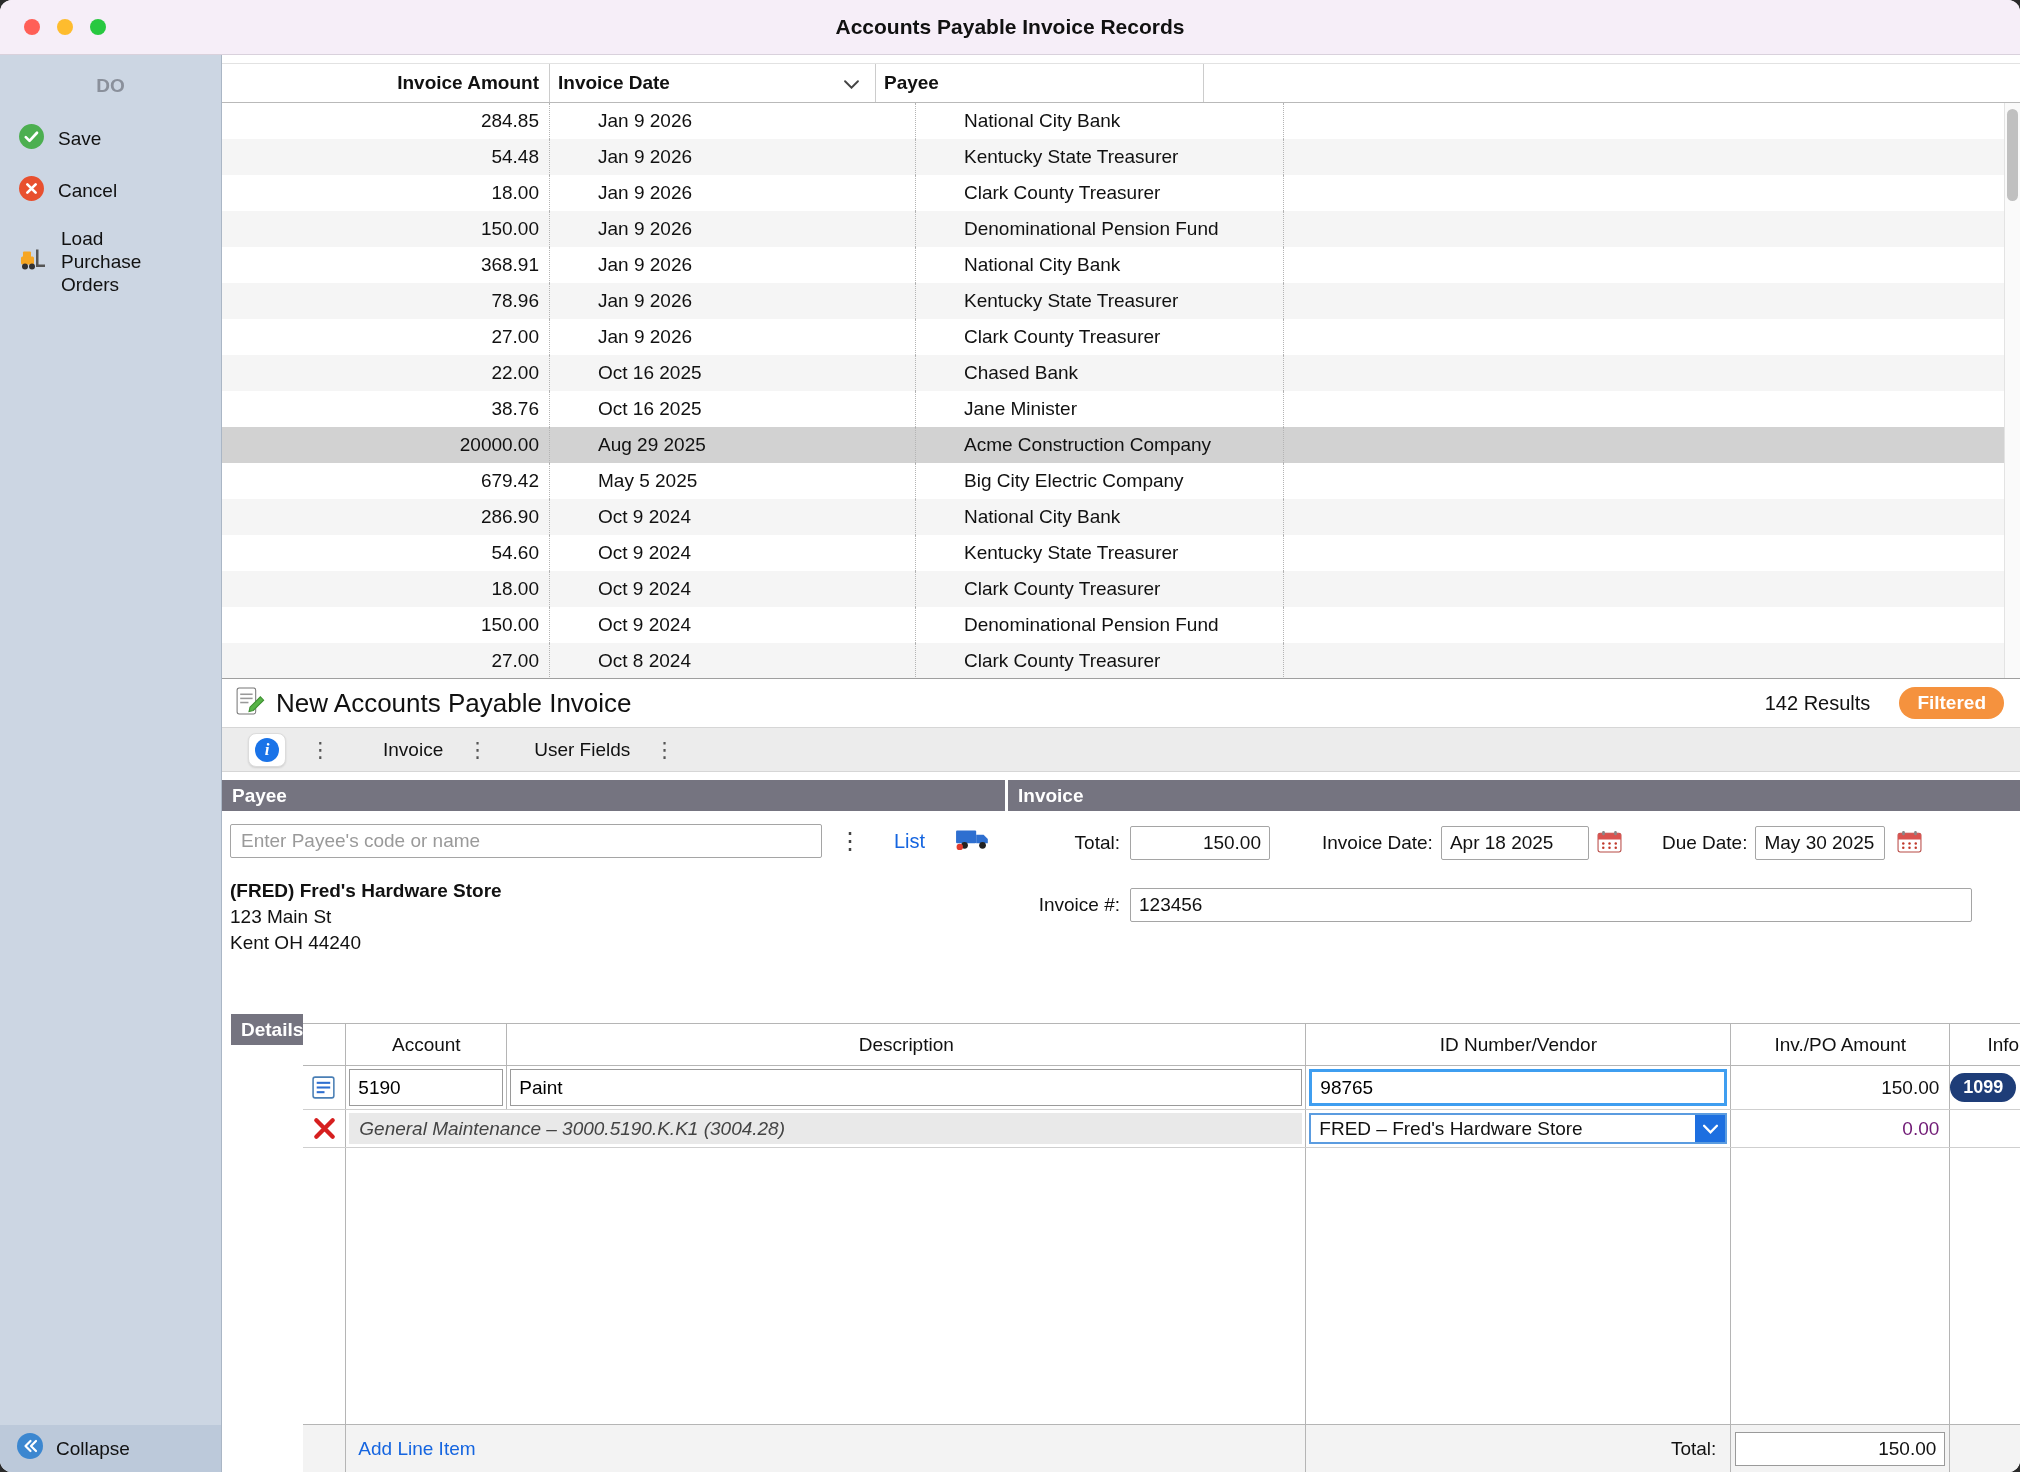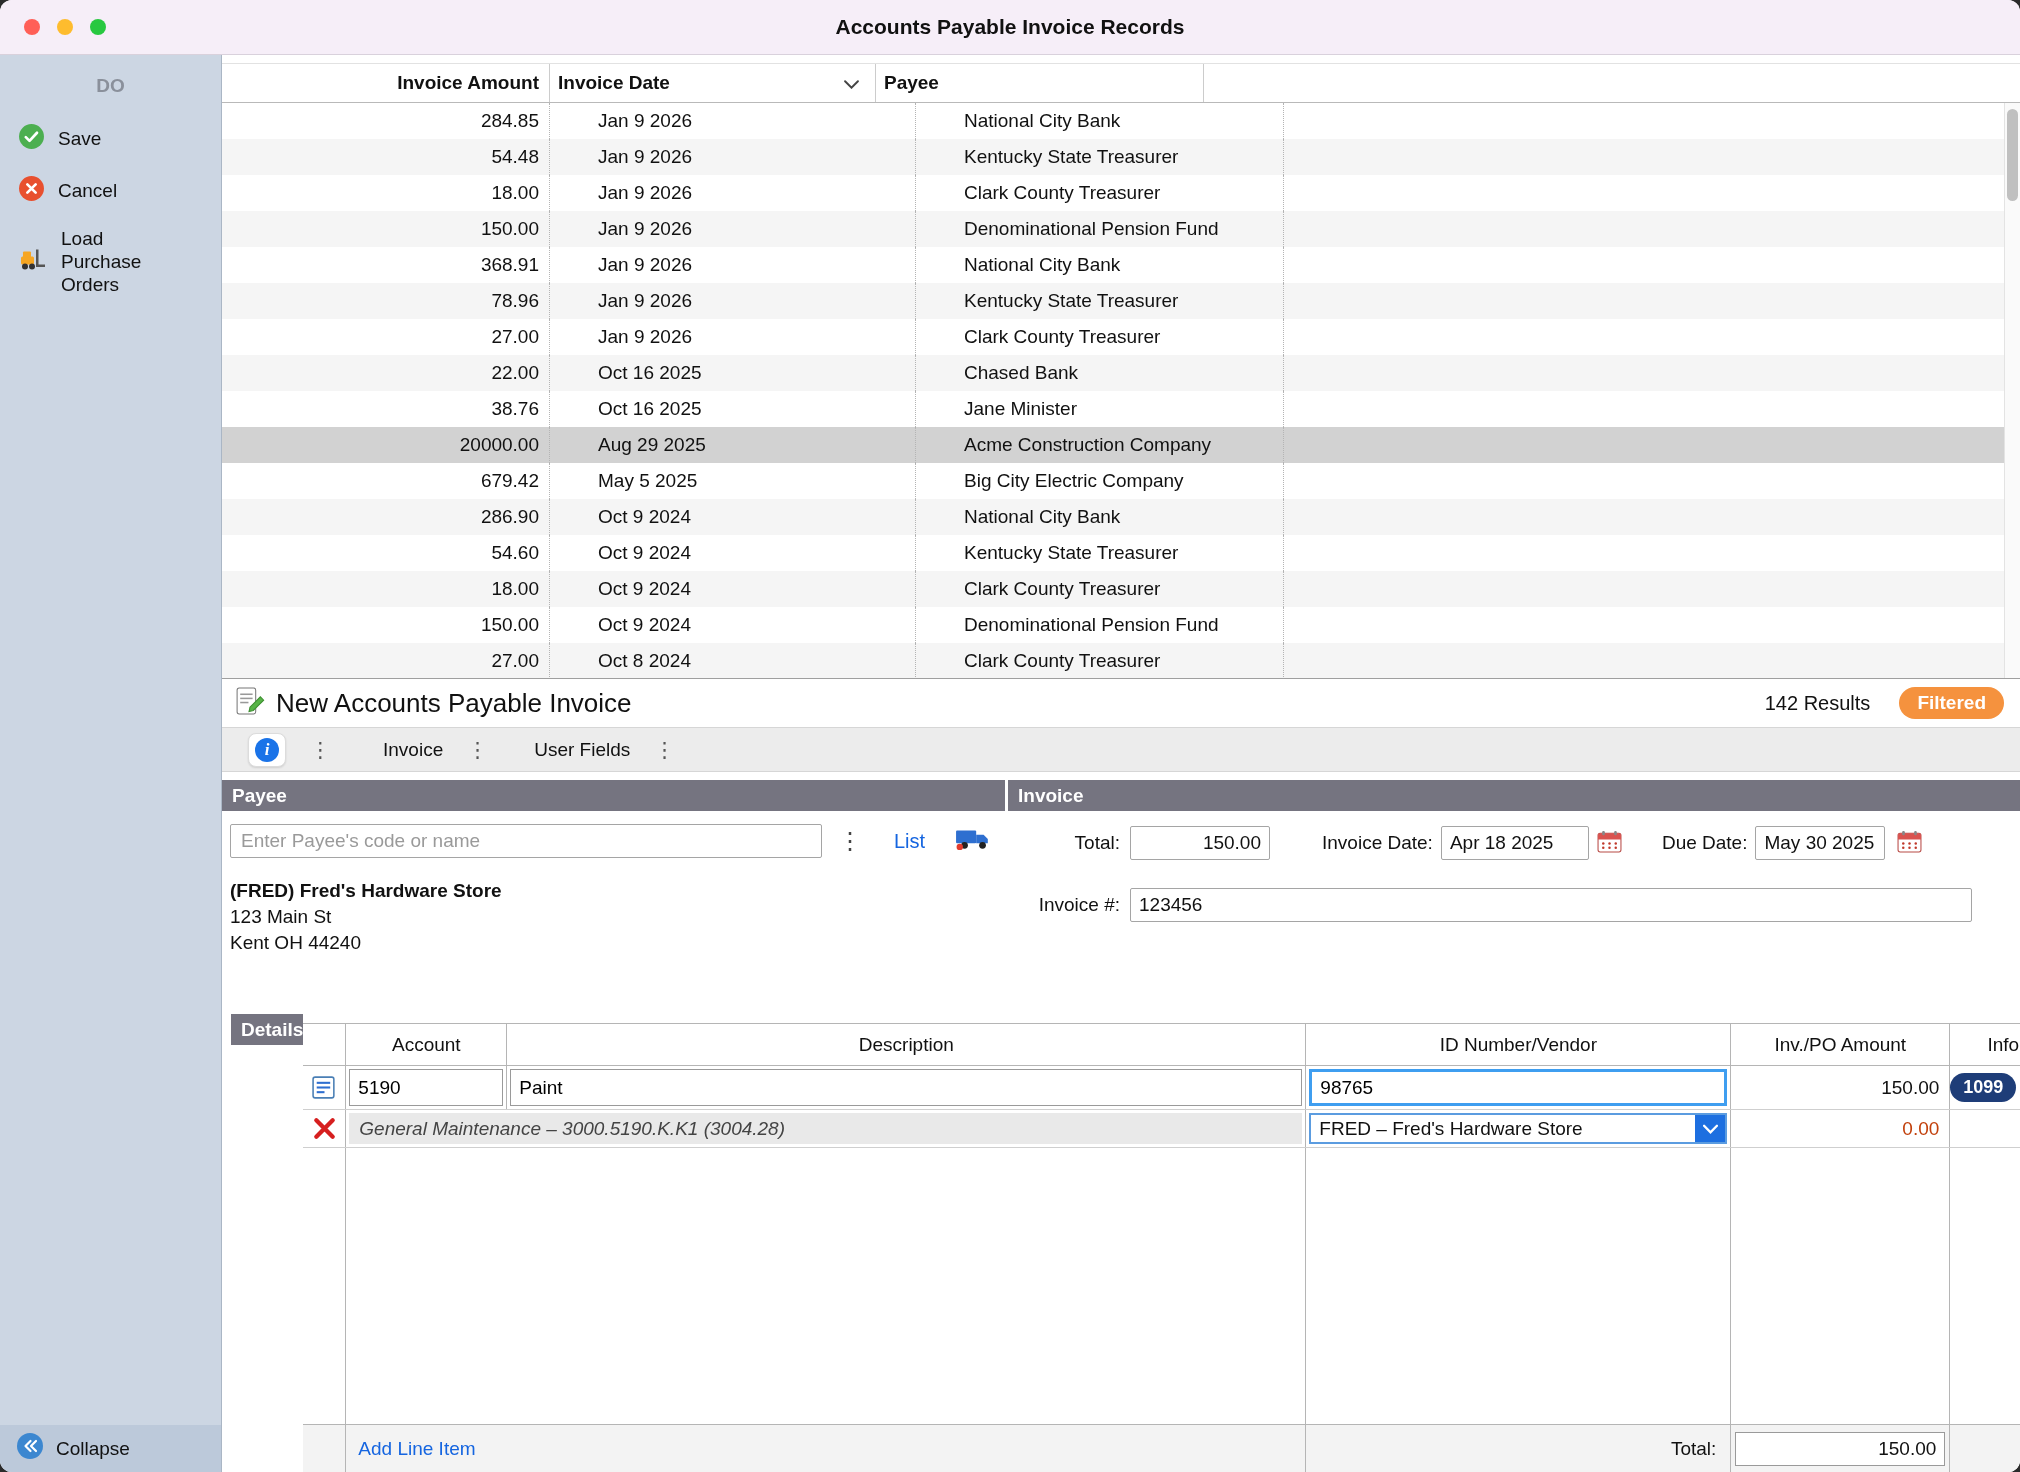--- a/index.html
+++ b/index.html
@@ -105,21 +105,21 @@
   .w-merged{flex:0 0 960px} .w-id{flex:0 0 425px} .w-amt{flex:0 0 219px} .w-info{flex:1}
   .dheader { height:42px; border-bottom:1px solid #b5b5b5; font-size:19px; }
   .dheader .dcell { display:flex; align-items:center; justify-content:center; }
   .dline1 { height:44px; border-bottom:1px solid #cfcfcf; }
   .dline2 { height:38px; border-bottom:1px solid #cfcfcf; }
   .icell { display:flex; align-items:center; justify-content:center; }
   .padcell { padding:3px; display:flex; }
   .ibox { width:100%; border:1px solid #9a9a9a; font-size:19px; padding:0 8px; font-family:inherit; background:#fff; }
   .ibox.focus { border:3px solid #3f9ef0; }
   .amt-cell { display:flex; align-items:center; justify-content:flex-end; padding-right:10px; font-size:19px; }
-  .amt-cell.muted { color:#c2410c; }
+  .amt-cell.muted { color:#701a75; }
   .info-cell { display:flex; align-items:center; justify-content:center; gap:12px; }
   .pill { background:#1e3d78; color:#fff; font-weight:bold; font-size:18px; padding:4px 13px; border-radius:15px; }
   .memo { background:#e9e9e9; color:#444; font-style:italic; font-size:19px; display:flex; align-items:center; padding:0 10px; width:100%; }
   .combo { width:100%; border:2px solid #5b9ce0; background:#fff; display:flex; align-items:center; padding-left:8px; font-size:19px; overflow:hidden; }
   .combo-btn { margin-left:auto; align-self:stretch; width:30px; background:#1d6fe0; display:flex; align-items:center; justify-content:center; flex:0 0 30px; }
   .dfill { flex:1; }
   .dfill .dcell { height:100%; }
   .dfooter { height:48px; background:#f3f3f3; border-top:1px solid #b5b5b5; align-items:center; flex:0 0 48px; }
   .dfooter .dcell { height:100%; display:flex; align-items:center; }
   .add-line { color:#1565e0; font-size:19px; padding-left:12px; cursor:pointer; }

